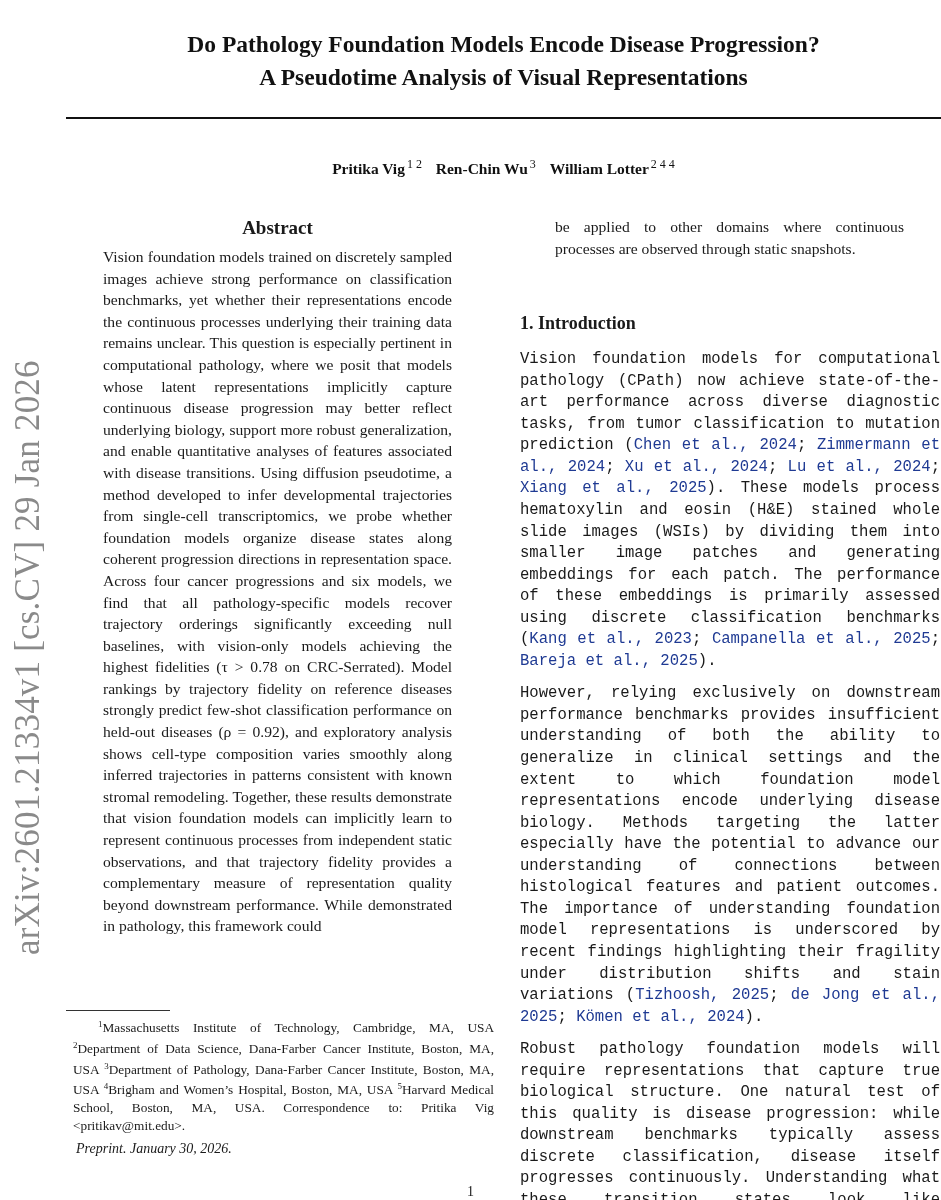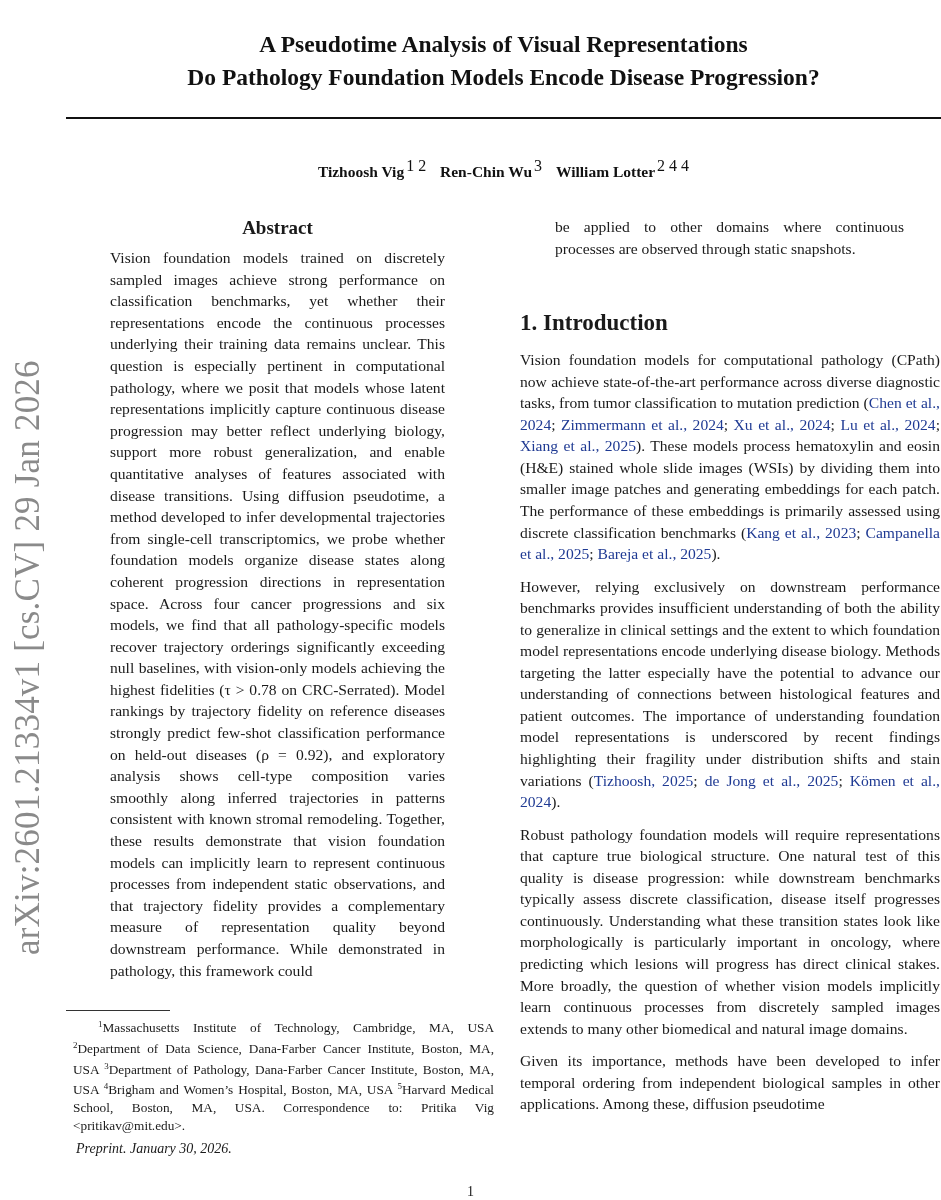--- a/index.html
+++ b/index.html
@@ -20,39 +20,39 @@
     font-weight: bold; font-size: 23.5px; line-height: 33px; color: #111;
   }
   .title-rule {
     position: absolute; left: 66px; top: 117px; width: 875px; height: 2px; background: #111;
   }
   .authors {
     position: absolute; left: 66px; top: 157px; width: 875px; text-align: center;
     font-weight: bold; font-size: 15.5px; color: #111;
   }
   .authors .author { margin: 0 5px; }
-  .authors sup { font-weight: normal; font-size: 16px; vertical-align: 6px; margin-left: 2px; text-align: center; }
+  .authors sup { font-weight: normal; font-size: 12px; vertical-align: 6px; margin-left: 2px; text-align: center; }
 
   .col-left { position: absolute; left: 103px; top: 216px; width: 349px; }
   .col-right { position: absolute; left: 520px; top: 216px; width: 420px; }
 
   .abstract-heading {
     text-align: center; font-weight: bold; font-size: 19px; margin: 0 0 6px 0; line-height: 24px;
   }
   .abstract-text {
-    font-size: 15.6px; line-height: 21.6px; text-align: justify; hyphens: auto; margin: 7px;
+    font-size: 15.6px; line-height: 21.6px; text-align: justify; hyphens: auto; margin: 0;
   }
   .abstract-cont {
     font-size: 15.6px; line-height: 21.6px; text-align: justify; margin: 0 0 0 35px; width: 349px;
   }
   .section-heading {
-    font-weight: bold; font-size: 23px; margin: 52px 0 14px 0; line-height: 24px;
+    font-weight: bold; font-size: 18px; margin: 52px 0 14px 0; line-height: 24px;
   }
   .body-p {
-    font-size: 15.6px; line-height: 21.55px; text-align: justify; margin: 0 0 11px 0;
+    font-size: 15.6px; line-height: 21.55px; text-align: justify; margin: 0 0 11px 0; font-family: Liberation Mono, monospace;
   }
   .cite { color: #1f3a93; }
 
   .footnote-rule {
     position: absolute; left: 66px; top: 1010px; width: 104px; height: 1px; background: #333;
   }
   .footnote {
     position: absolute; left: 66px; top: 1016px; width: 421px;
     font-size: 13.3px; line-height: 17.8px; text-align: justify; text-indent: 25px; margin-left: 7px;
   }
@@ -63,27 +63,27 @@
   .page-number {
     position: absolute; left: 0; top: 1184px; width: 941px; text-align: center; font-size: 14px;
   }
 </style>
 </head>
 <body>
 
 <div class="arxiv-id">arXiv:2601.21334v1  [cs.CV]  29 Jan 2026</div>
 
 <div class="title-block">
+  <div class="title-line">Do Pathology Foundation Models Encode Disease Progression?</div>
   <div class="title-line">A Pseudotime Analysis of Visual Representations</div>
-  <div class="title-line">Do Pathology Foundation Models Encode Disease Progression?</div>
 </div>
 <div class="title-rule"></div>
 
 <div class="authors">
-  <span class="author"><span>Tizhoosh Vig</span><sup>1 2</sup></span>
+  <span class="author"><span>Pritika Vig</span><sup>1 2</sup></span>
   <span class="author"><span>Ren-Chin Wu</span><sup>3</sup></span>
   <span class="author"><span>William Lotter</span><sup>2 4 4</sup></span>
 </div>
 
 <div class="col-left">
   <h2 class="abstract-heading">Abstract</h2>
   <p class="abstract-text">Vision foundation models trained on discretely sampled images achieve strong performance on classification benchmarks, yet whether their representations encode the continuous processes underlying their training data remains unclear. This question is especially pertinent in computational pathology, where we posit that models whose latent representations implicitly capture continuous disease progression may better reflect underlying biology, support more robust generalization, and enable quantitative analyses of features associated with disease transitions.  Using diffusion pseudotime, a method developed to infer developmental trajectories from single-cell transcriptomics, we probe whether foundation models organize disease states along coherent progression directions in representation space.  Across four cancer progressions and six models, we find that all pathology-specific models recover trajectory orderings significantly exceeding null baselines, with vision-only models achieving the highest fidelities (τ &gt; 0.78 on CRC-Serrated).  Model rankings by trajectory fidelity on reference diseases strongly predict few-shot classification performance on held-out diseases (ρ = 0.92), and exploratory analysis shows cell-type composition varies smoothly along inferred trajectories in patterns consistent with known stromal remodeling. Together, these results demonstrate that vision foundation models can implicitly learn to represent continuous processes from independent static observations, and that trajectory fidelity provides a complementary measure of representation quality beyond downstream performance. While demonstrated in pathology, this framework could</p>
 </div>
 
 <div class="col-right">

